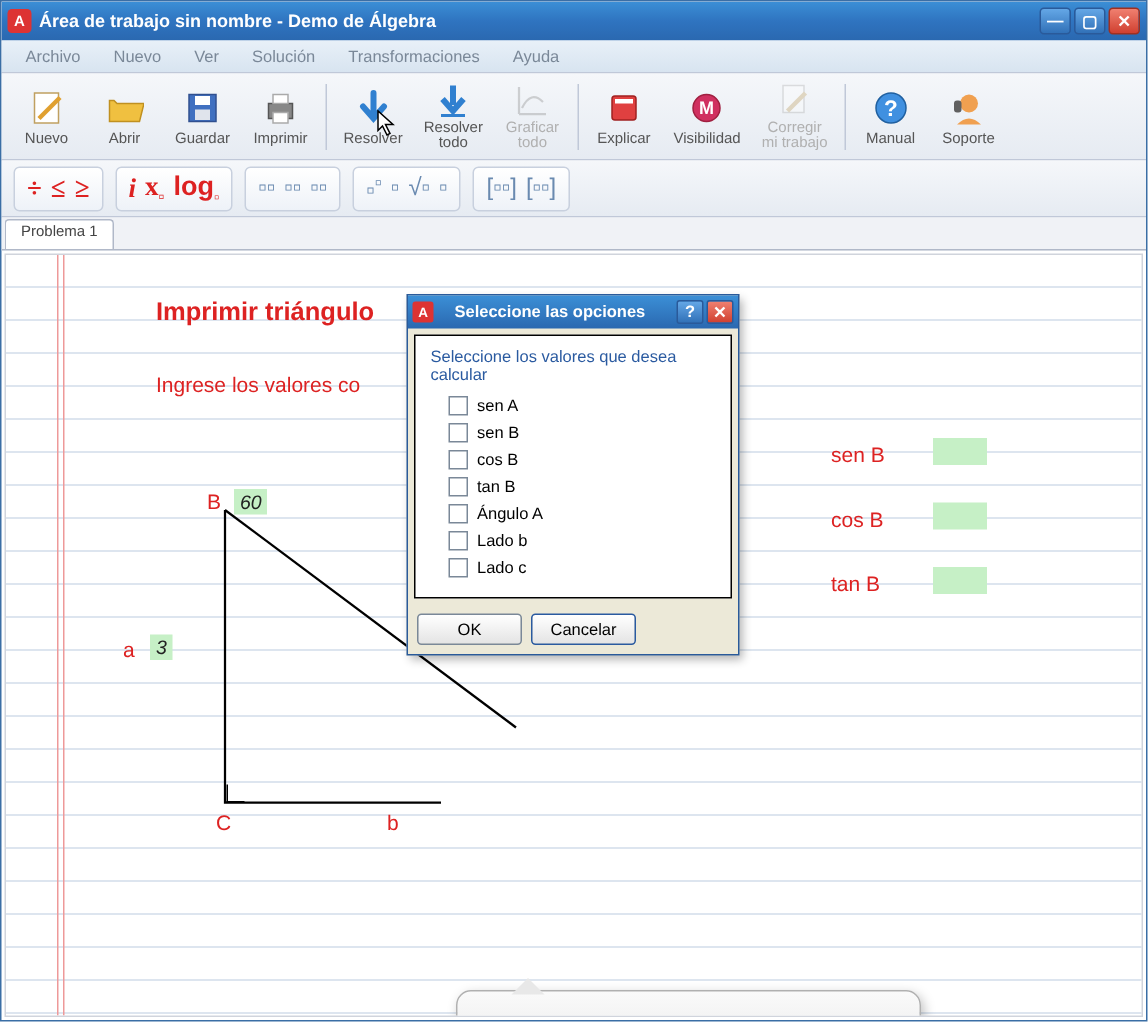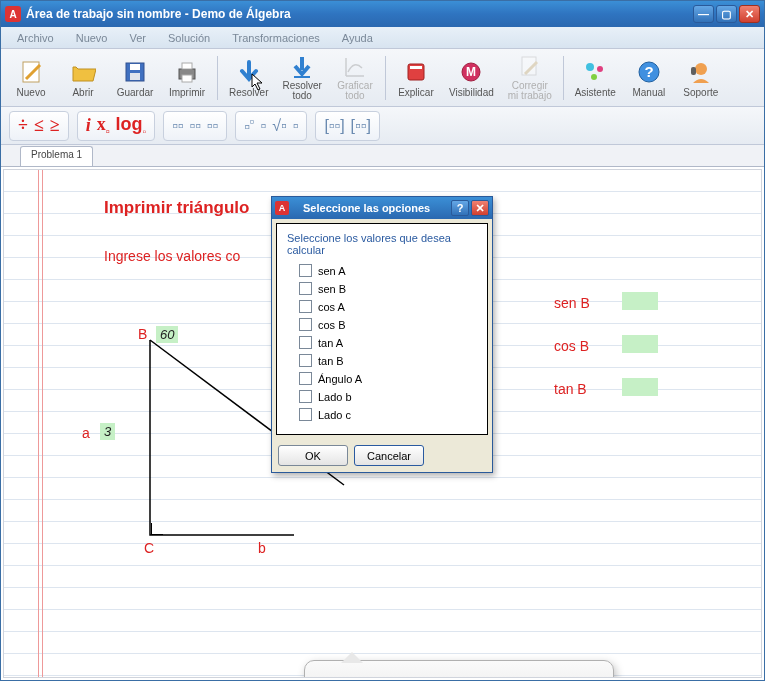--- a/index.html
+++ b/index.html
@@ -65,21 +65,21 @@
     background:linear-gradient(to bottom,#f5f7fa,#e6ebf2);
     height:38px;display:flex;align-items:center;padding:4px 8px;gap:8px;
     border-bottom:1px solid #c0c8d8;
   }
   .mgrp { display:flex;align-items:center;gap:6px;height:30px;padding:0 8px;
     border:1px solid #c8d0de;border-radius:4px;background:linear-gradient(to bottom,#fff,#eef2f8);}
   .msym { color:#d22;font-size:18px;font-weight:bold;font-family:'Times New Roman',serif;cursor:pointer;}
   .mbox { color:#6a8ab0;font-size:16px;cursor:pointer;}
   
   .tabstrip {
-    height:22px;background:#f0f2f6;display:flex;align-items:flex-end;border-bottom:1px solid #b0b8c8;padding-left:17px;
+    height:22px;background:#f0f2f6;display:flex;align-items:flex-end;border-bottom:1px solid #b0b8c8;
   }
   .tab {
     height:20px;background:#fff;border:1px solid #b0b8c8;border-bottom:none;
     padding:2px 10px;font-size:10px;color:#444;border-radius:3px 3px 0 0;margin-left:2px;
   }
   
   .workspace {
     position:relative;height:calc(100% - 26px - 22px - 58px - 38px - 22px - 4px);
     background:#fff repeating-linear-gradient(to bottom,transparent 0,transparent 21px,#dde5ef 21px,#dde5ef 22px);
     overflow:hidden;
@@ -253,30 +253,20 @@
           <path d="M8 20 L20 8" stroke="#c0a060" stroke-width="3"></path>
         </svg>
     </div>
     <div class="lbl" style="white-space:pre;text-align:center;line-height:1">Corregir
 mi trabajo</div>
   </div>
   <div class="tb-sep"></div>
   <div class="tb-btn">
     <div class="ic">
       <svg width="26" height="26">
-          <circle cx="8" cy="8" r="4" fill="#40c0e0"></circle>
-          <circle cx="18" cy="10" r="3" fill="#e04080"></circle>
-          <circle cx="12" cy="18" r="3" fill="#80d040"></circle>
-        </svg>
-    </div>
-    <div class="lbl">Asistente</div>
-  </div>
-  <div class="tb-btn">
-    <div class="ic">
-      <svg width="26" height="26">
           <circle cx="13" cy="13" r="10" fill="#4090e0" stroke="#2060a0"></circle>
           <text x="13" y="18" text-anchor="middle" fill="#fff" font-size="15" font-weight="bold">?</text>
         </svg>
     </div>
     <div class="lbl">Manual</div>
   </div>
   <div class="tb-btn">
     <div class="ic">
       <svg width="26" height="26">
           <circle cx="13" cy="10" r="6" fill="#f0a050"></circle>
@@ -366,29 +356,21 @@
     <div class="chk-row">
         <div class="chk"></div>
         <span>sen A</span>
       </div>
     <div class="chk-row">
         <div class="chk"></div>
         <span>sen B</span>
       </div>
     <div class="chk-row">
         <div class="chk"></div>
-        <span>cos A</span>
-      </div>
-    <div class="chk-row">
-        <div class="chk"></div>
         <span>cos B</span>
-      </div>
-    <div class="chk-row">
-        <div class="chk"></div>
-        <span>tan A</span>
       </div>
     <div class="chk-row">
         <div class="chk"></div>
         <span>tan B</span>
       </div>
     <div class="chk-row">
         <div class="chk"></div>
         <span>Ángulo A</span>
       </div>
     <div class="chk-row">

